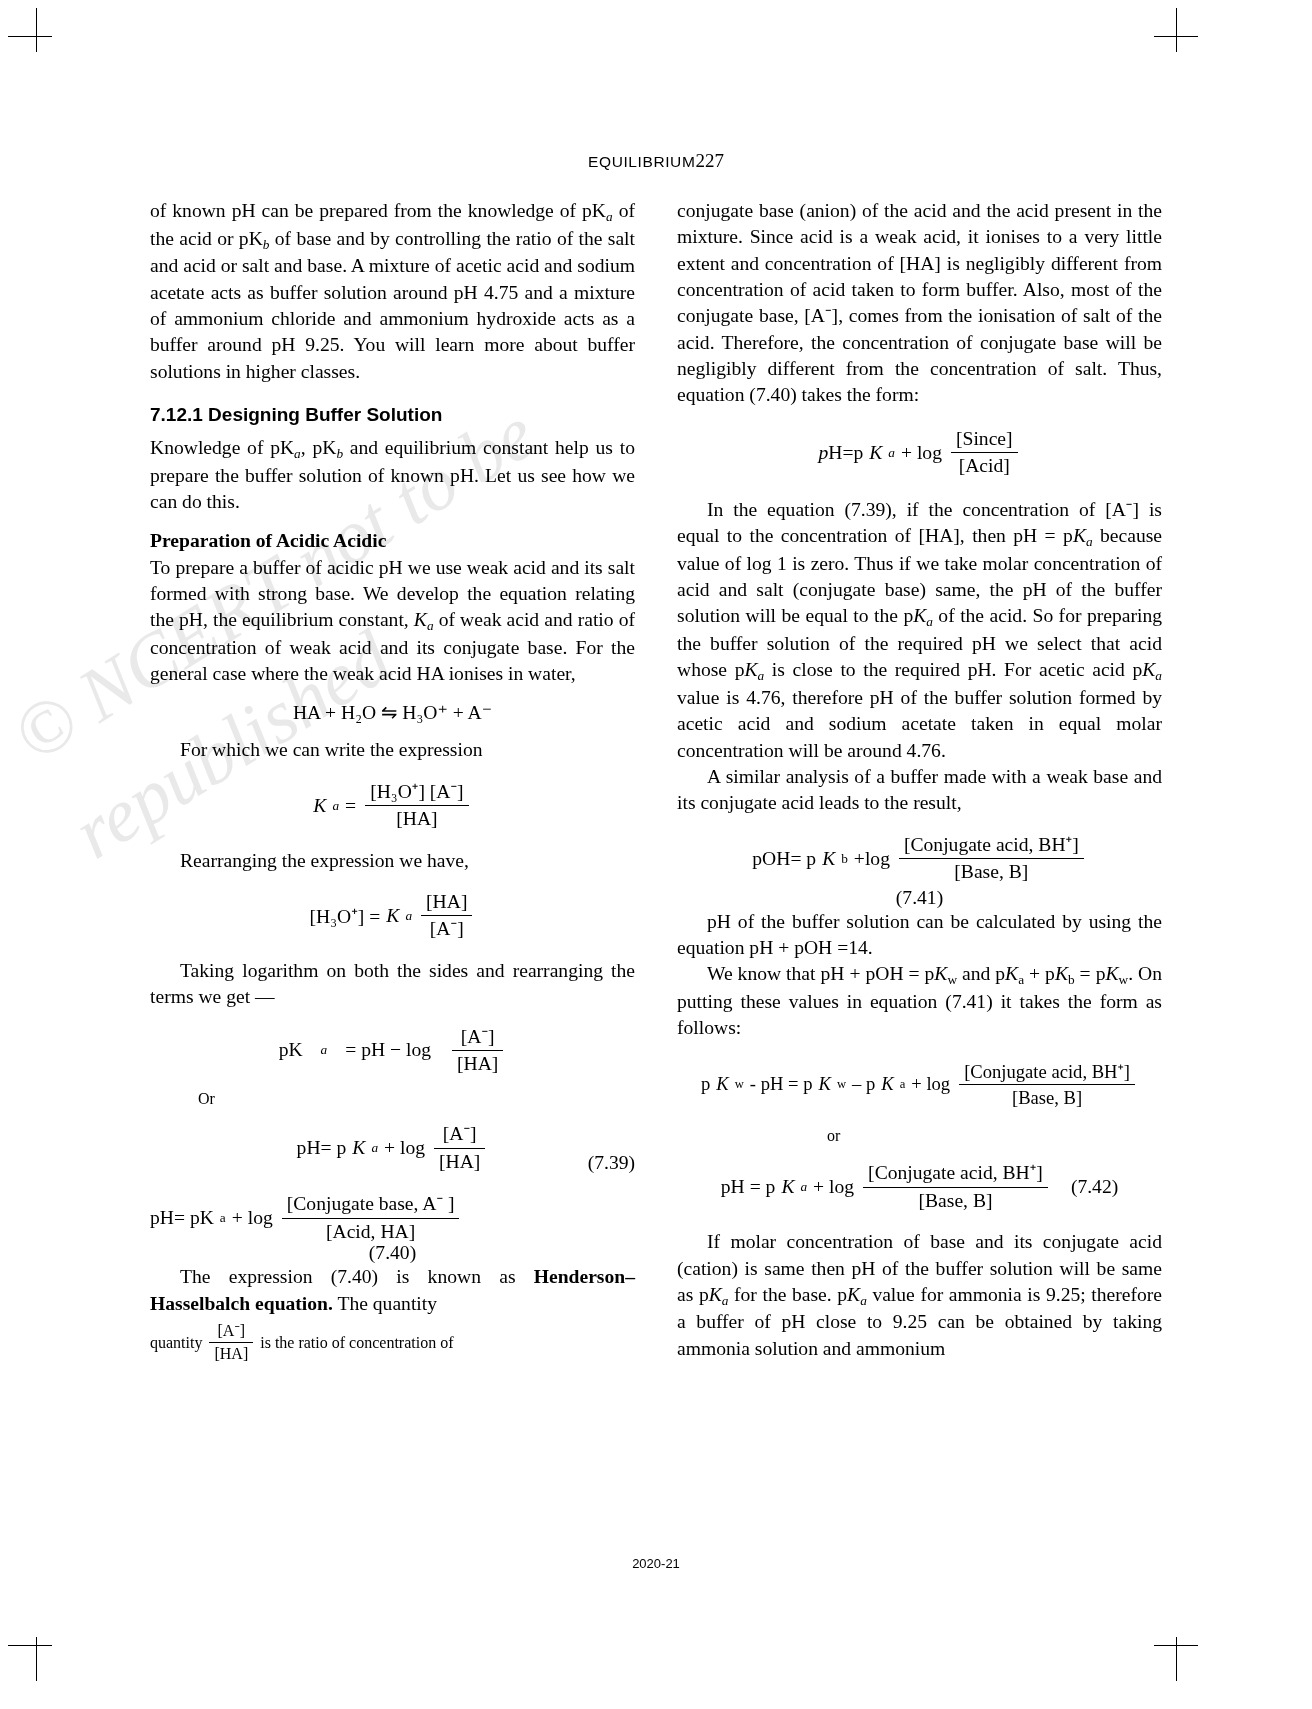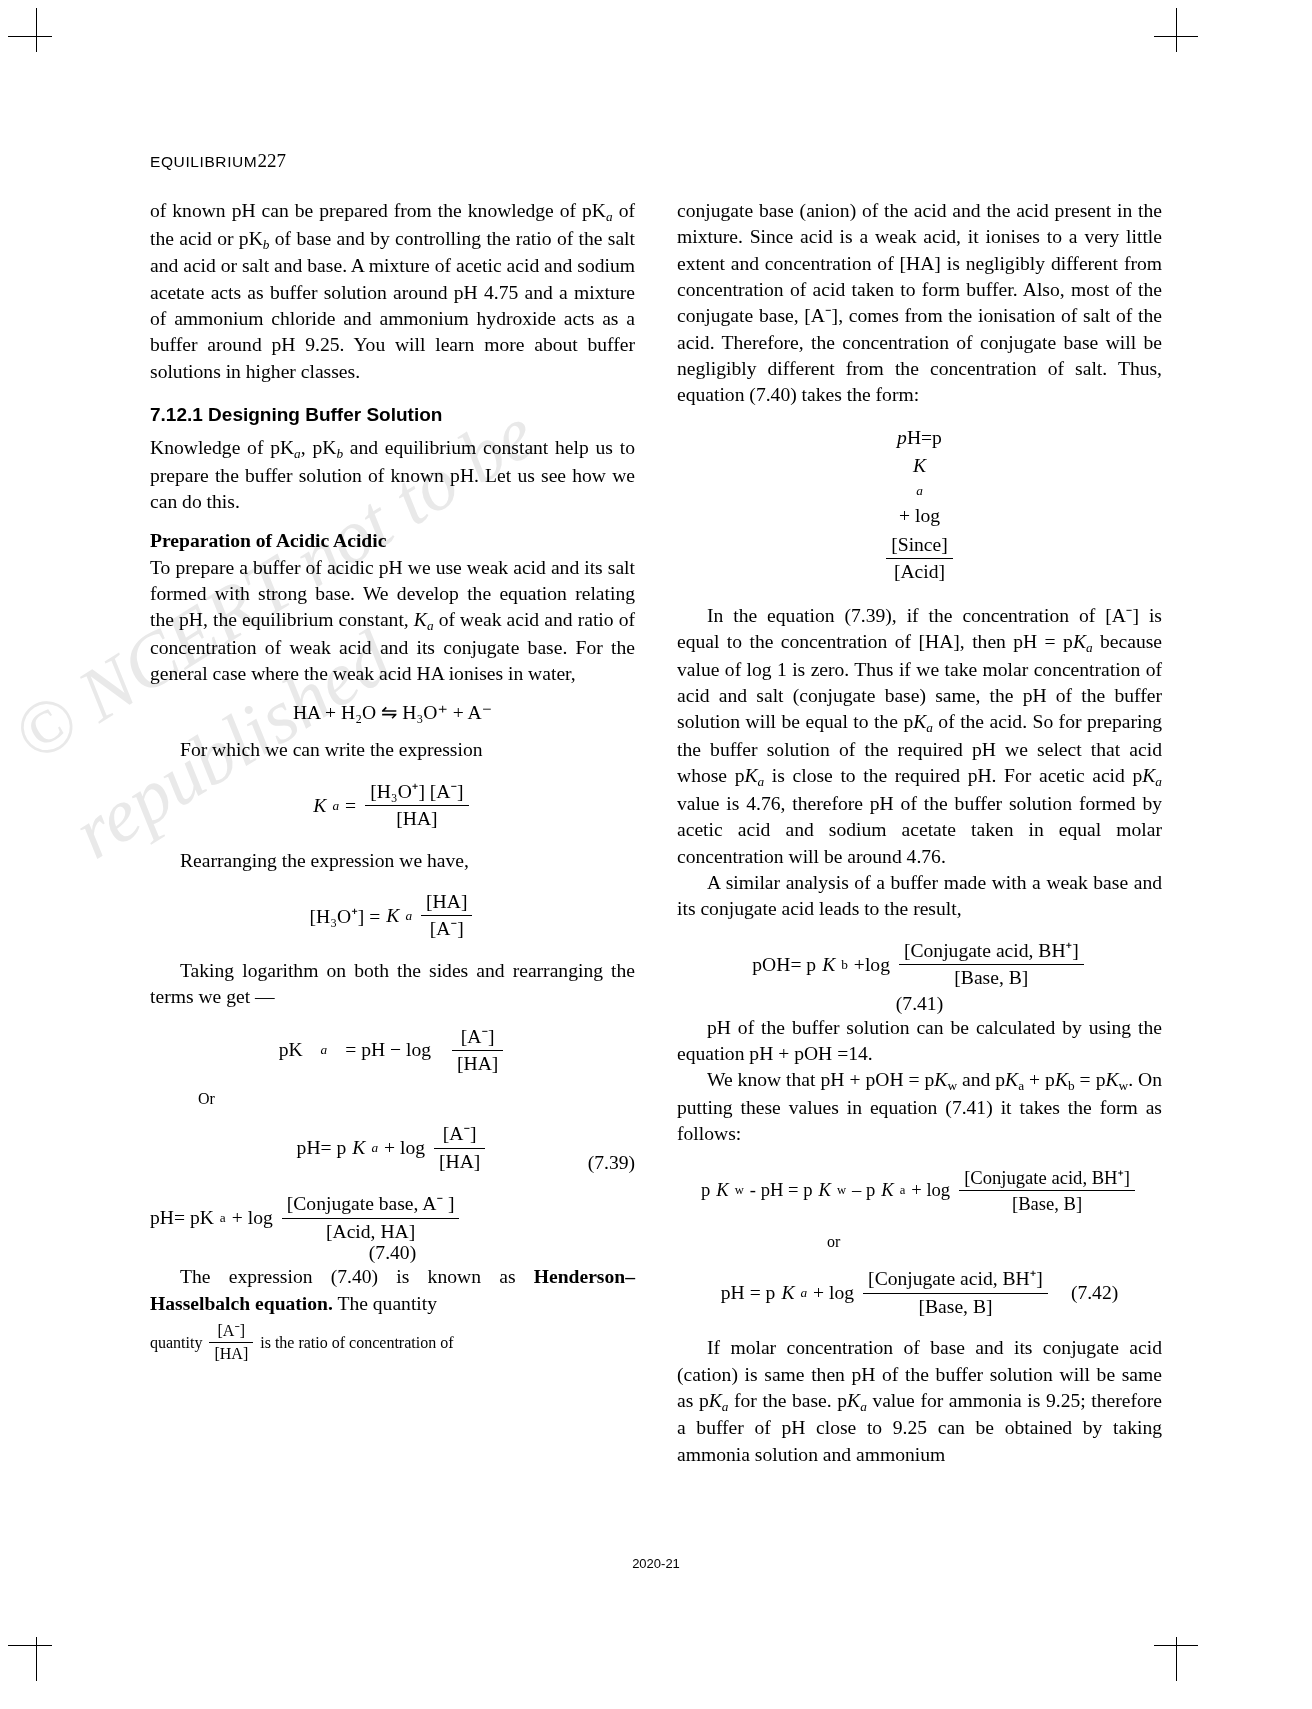--- a/index.html
+++ b/index.html
@@ -45,21 +45,21 @@
   .content {
     position: absolute;
     left: 150px;
     top: 150px;
     width: 1012px;
     z-index: 2;
   }
 
   .runhead {
     display: flex;
-    justify-content: flex-start;
+    justify-content: center;
     align-items: baseline;
     font-family: "Liberation Sans", sans-serif;
     font-size: 15.5px;
     letter-spacing: 0.6px;
     margin-bottom: 26px;
   }
   .runhead .pageno {
     font-family: "Liberation Serif", serif;
     font-size: 19px;
     letter-spacing: 0;
@@ -265,21 +265,21 @@
             <span class="den">[HA]</span>
           </span>
         </div>
 
       </div>
 
       <div class="col">
 
         <p>conjugate base (anion) of the acid and the acid present in the mixture. Since acid is a weak acid, it ionises to a very little extent and concentration of [HA] is negligibly different from concentration of acid taken to form buffer. Also, most of the conjugate base, [A⁻], comes from the ionisation of salt of the acid. Therefore, the concentration  of  conjugate  base  will  be negligibly different from the concentration of salt. Thus, equation (7.40) takes the form:</p>
 
-        <div class="eq-row" style="margin:18px 0;flex-direction:column;">
+        <div class="eq-row" style="margin:18px 0;">
           <span><span class="ital">p</span>H=p</span>
             <span class="ital">K</span>
             <sub class="ital">a</sub>
           <span>+ log</span>
           <span class="frac">
             <span class="num">[Since]</span>
             <span class="den">[Acid]</span>
           </span>
         </div>
 

